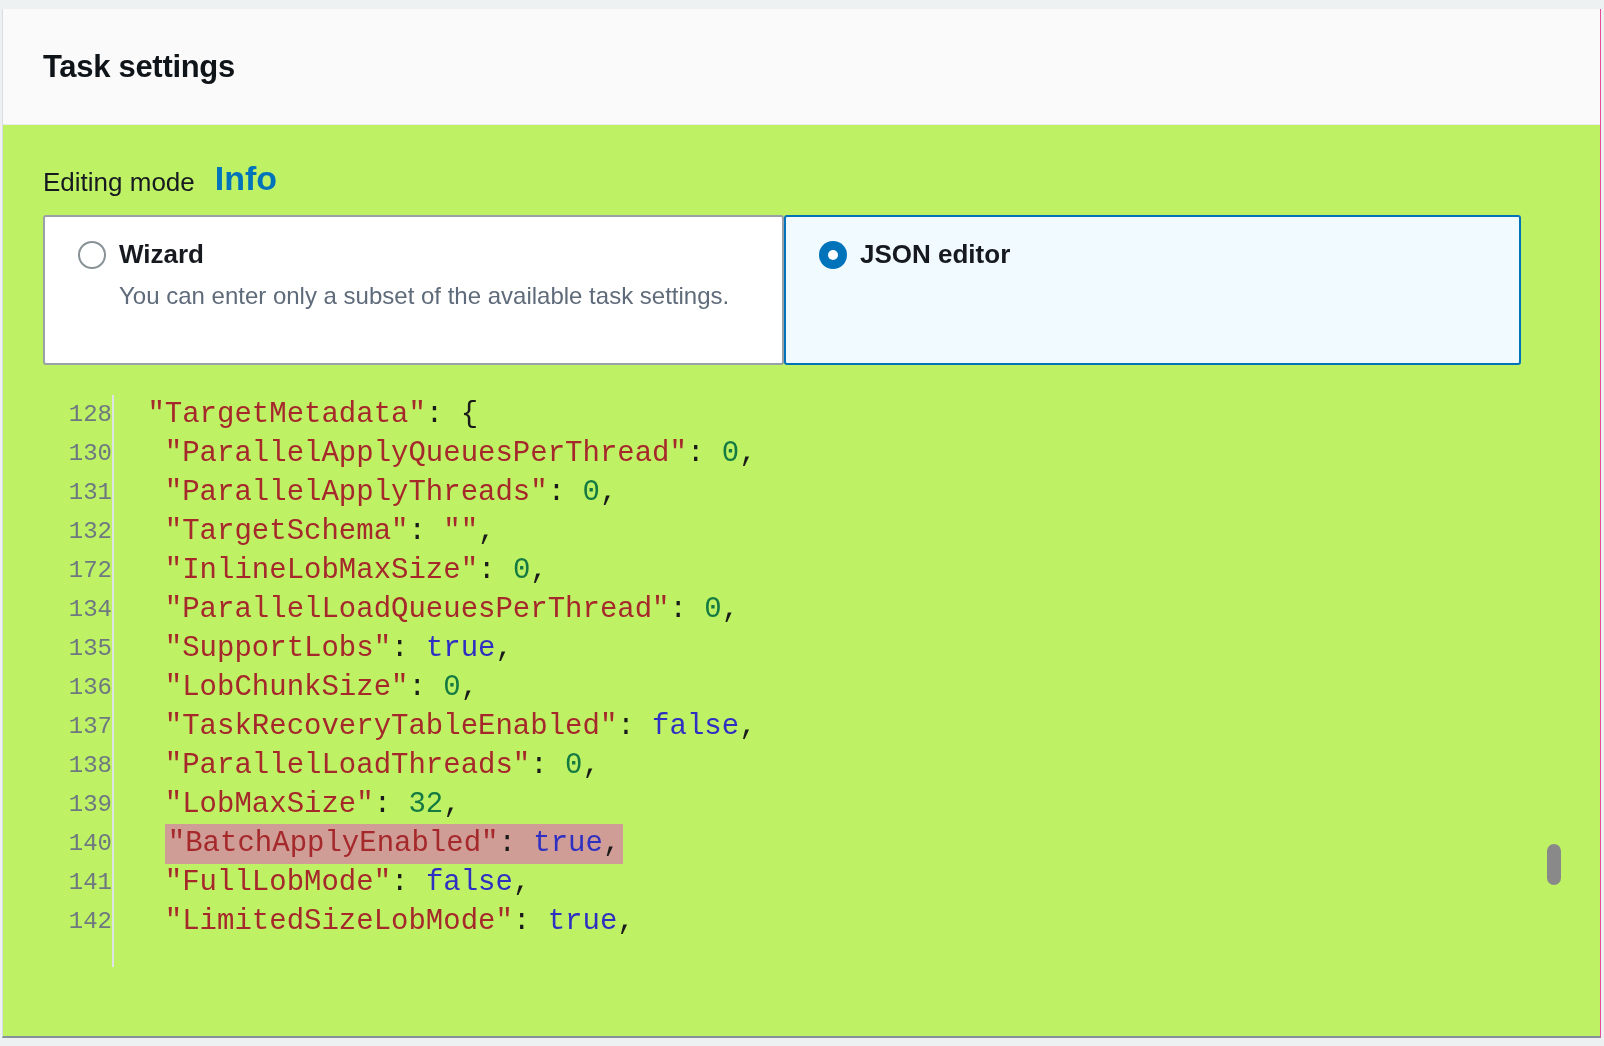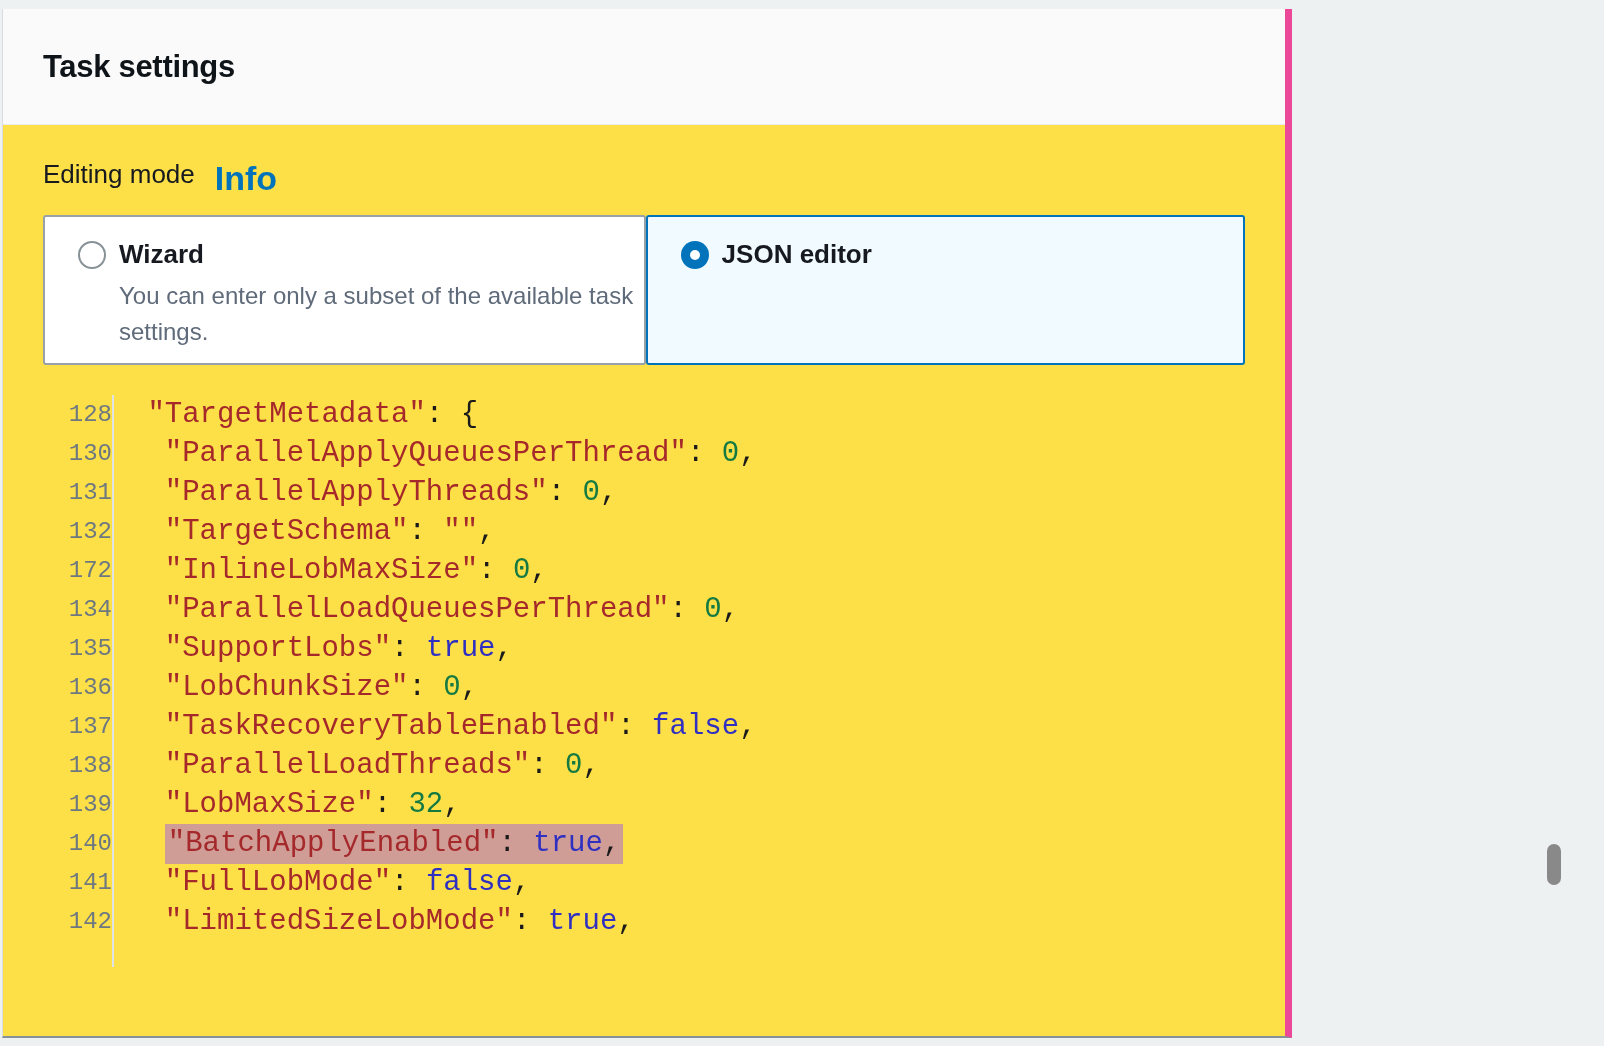--- a/index.html
+++ b/index.html
@@ -5,45 +5,45 @@
   * { margin: 0; padding: 0; box-sizing: border-box; }
   html, body { width: 1604px; height: 1046px; overflow: hidden; }
   body {
     font-family: "Liberation Sans", sans-serif;
     background: #eef1f1;
     position: relative;
   }
   .panel {
     position: absolute;
     left: 2px; top: 9px;
-    width: 1290px; height: 1029px;
-    background: #fde047;
+    width: 1599px; height: 1029px;
+    background: #bef264;
     border-left: 1px solid #d9dde0;
-    border-right: 7px solid #ec4899;
+    border-right: 1px solid #ec4899;
     border-bottom: 2px solid #87919a;
   }
   .panel-header {
     height: 116px;
     background: #fafafa;
     border-bottom: 1px solid #e9ebed;
     display: flex;
     align-items: center;
     padding-left: 40px;
   }
   .panel-title {
     font-size: 31px;
     font-weight: 700;
     color: #0f1419;
     letter-spacing: -0.3px;
   }
   .panel-body { padding: 0 40px; }
   .editing-mode-row {
     margin-top: 34px;
     display: flex;
-    align-items: flex-start;
+    align-items: flex-end;
   }
   .editing-mode-label { font-size: 26px; color: #16191f; }
   .info-link {
     font-size: 34px; font-weight: 700; color: #0073bb;
     margin-left: 20px; text-decoration: none; cursor: pointer;
   }
   .cards-row {
     margin-top: 17px;
     display: flex;
   }

